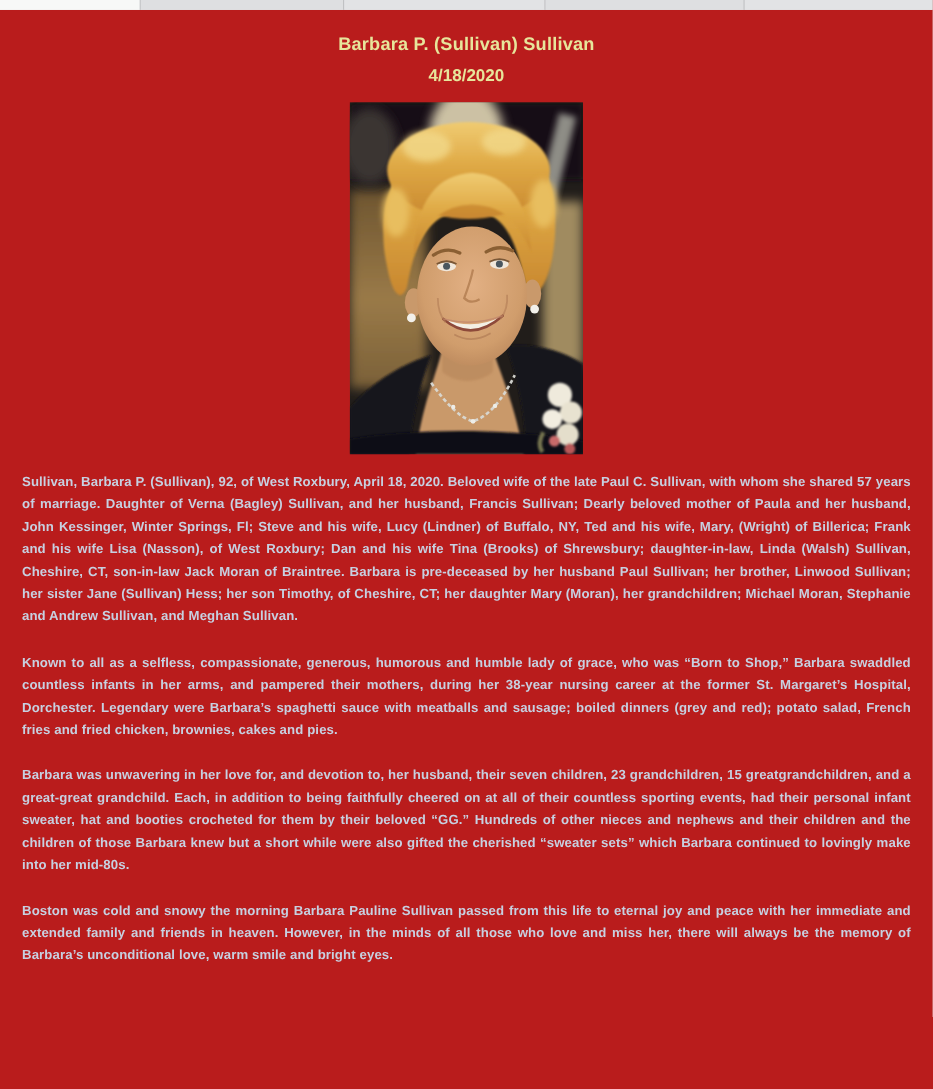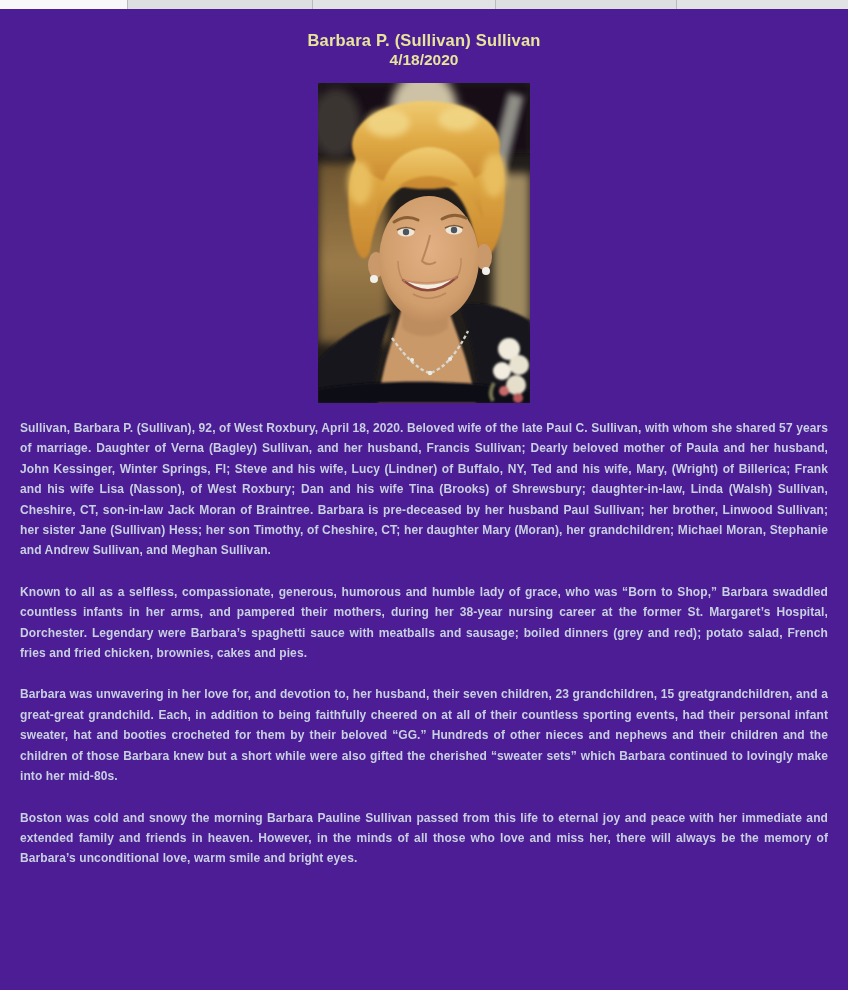--- a/index.html
+++ b/index.html
@@ -5,21 +5,21 @@
   html, body {
     margin: 0;
     padding: 0;
     background: #e9e9e9;
   }
   .page {
     position: relative;
     width: 848px;
     height: 990px;
     margin: 0 auto;
-    background: #4c1d95;
+    background: #b91c1c;
     overflow: hidden;
     font-family: "Liberation Sans", sans-serif;
   }
   
   .top-strip {
     display: flex;
     width: 100%;
     height: 9px;
     background: #DEDFE1;
   }
@@ -39,21 +39,21 @@
   }
   .obit-title {
     margin: 22px 0 0 0;
     text-align: center;
     color: #E7E59B;
     font-size: 16.5px;
     font-weight: 700;
     letter-spacing: 0.2px;
   }
   .obit-date {
-    margin: 1px 0 0 0;
+    margin: 11px 0 0 0;
     text-align: center;
     color: #E7E59B;
     font-size: 15.5px;
     font-weight: 700;
   }
   .photo-wrap {
     width: 212px;
     height: 320px;
     margin: 14px auto 0 auto;
     display: block;

